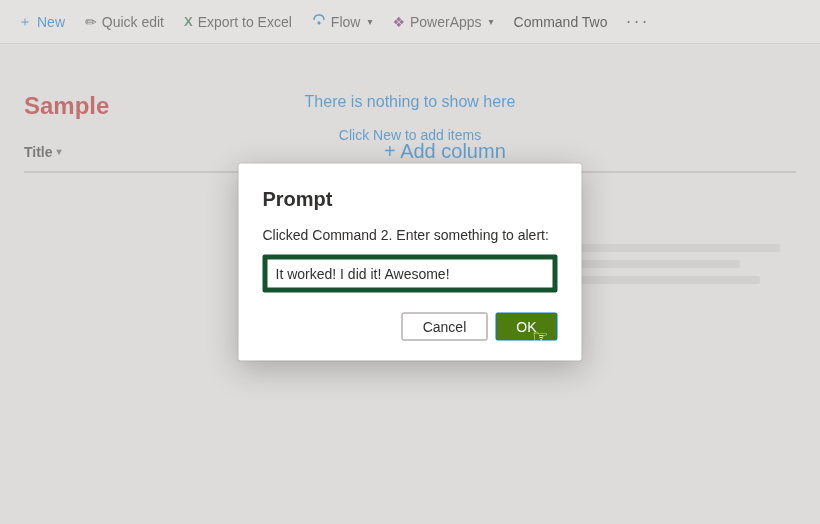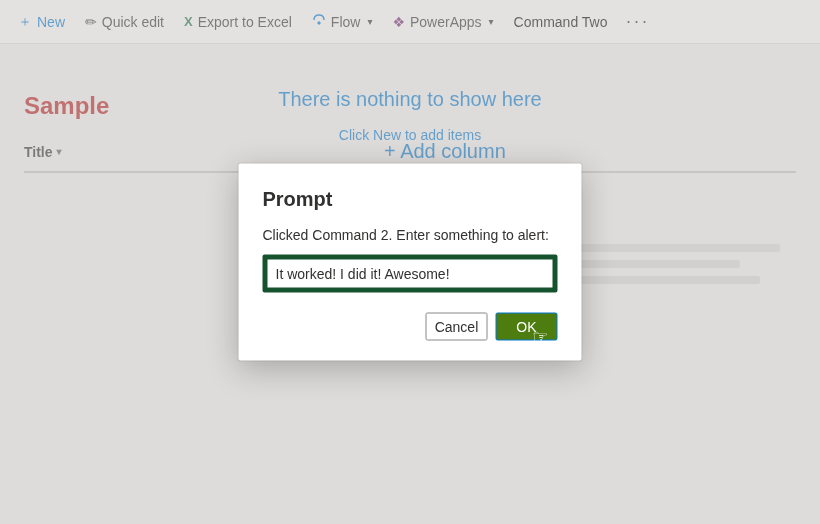--- a/index.html
+++ b/index.html
@@ -84,21 +84,21 @@
 
     
     .empty-state {
       position: absolute;
       bottom: 50px;
       left: 0;
       right: 0;
       text-align: center;
     }
     .empty-state .empty-title {
-      font-size: 20px;
+      font-size: 16px;
       color: #0078d4;
       font-weight: 400;
     }
     .empty-state .empty-sub {
       font-size: 14px;
       color: #0078d4;
       margin-top: 16px;
     }
 
     
@@ -143,21 +143,21 @@
       color: #323130;
       outline: none;
       margin-bottom: 20px;
     }
     .dialog-buttons {
       display: flex;
       justify-content: flex-end;
       gap: 8px;
     }
     .btn-cancel {
-      padding: 5px 8px;
+      padding: 5px 20px;
       font-size: 14px;
       font-family: 'Segoe UI', sans-serif;
       background: #fff;
       color: #323130;
       border: 1px solid #8a8886;
       border-radius: 2px;
       cursor: pointer;
     }
     .btn-ok {
       padding: 5px 20px;

